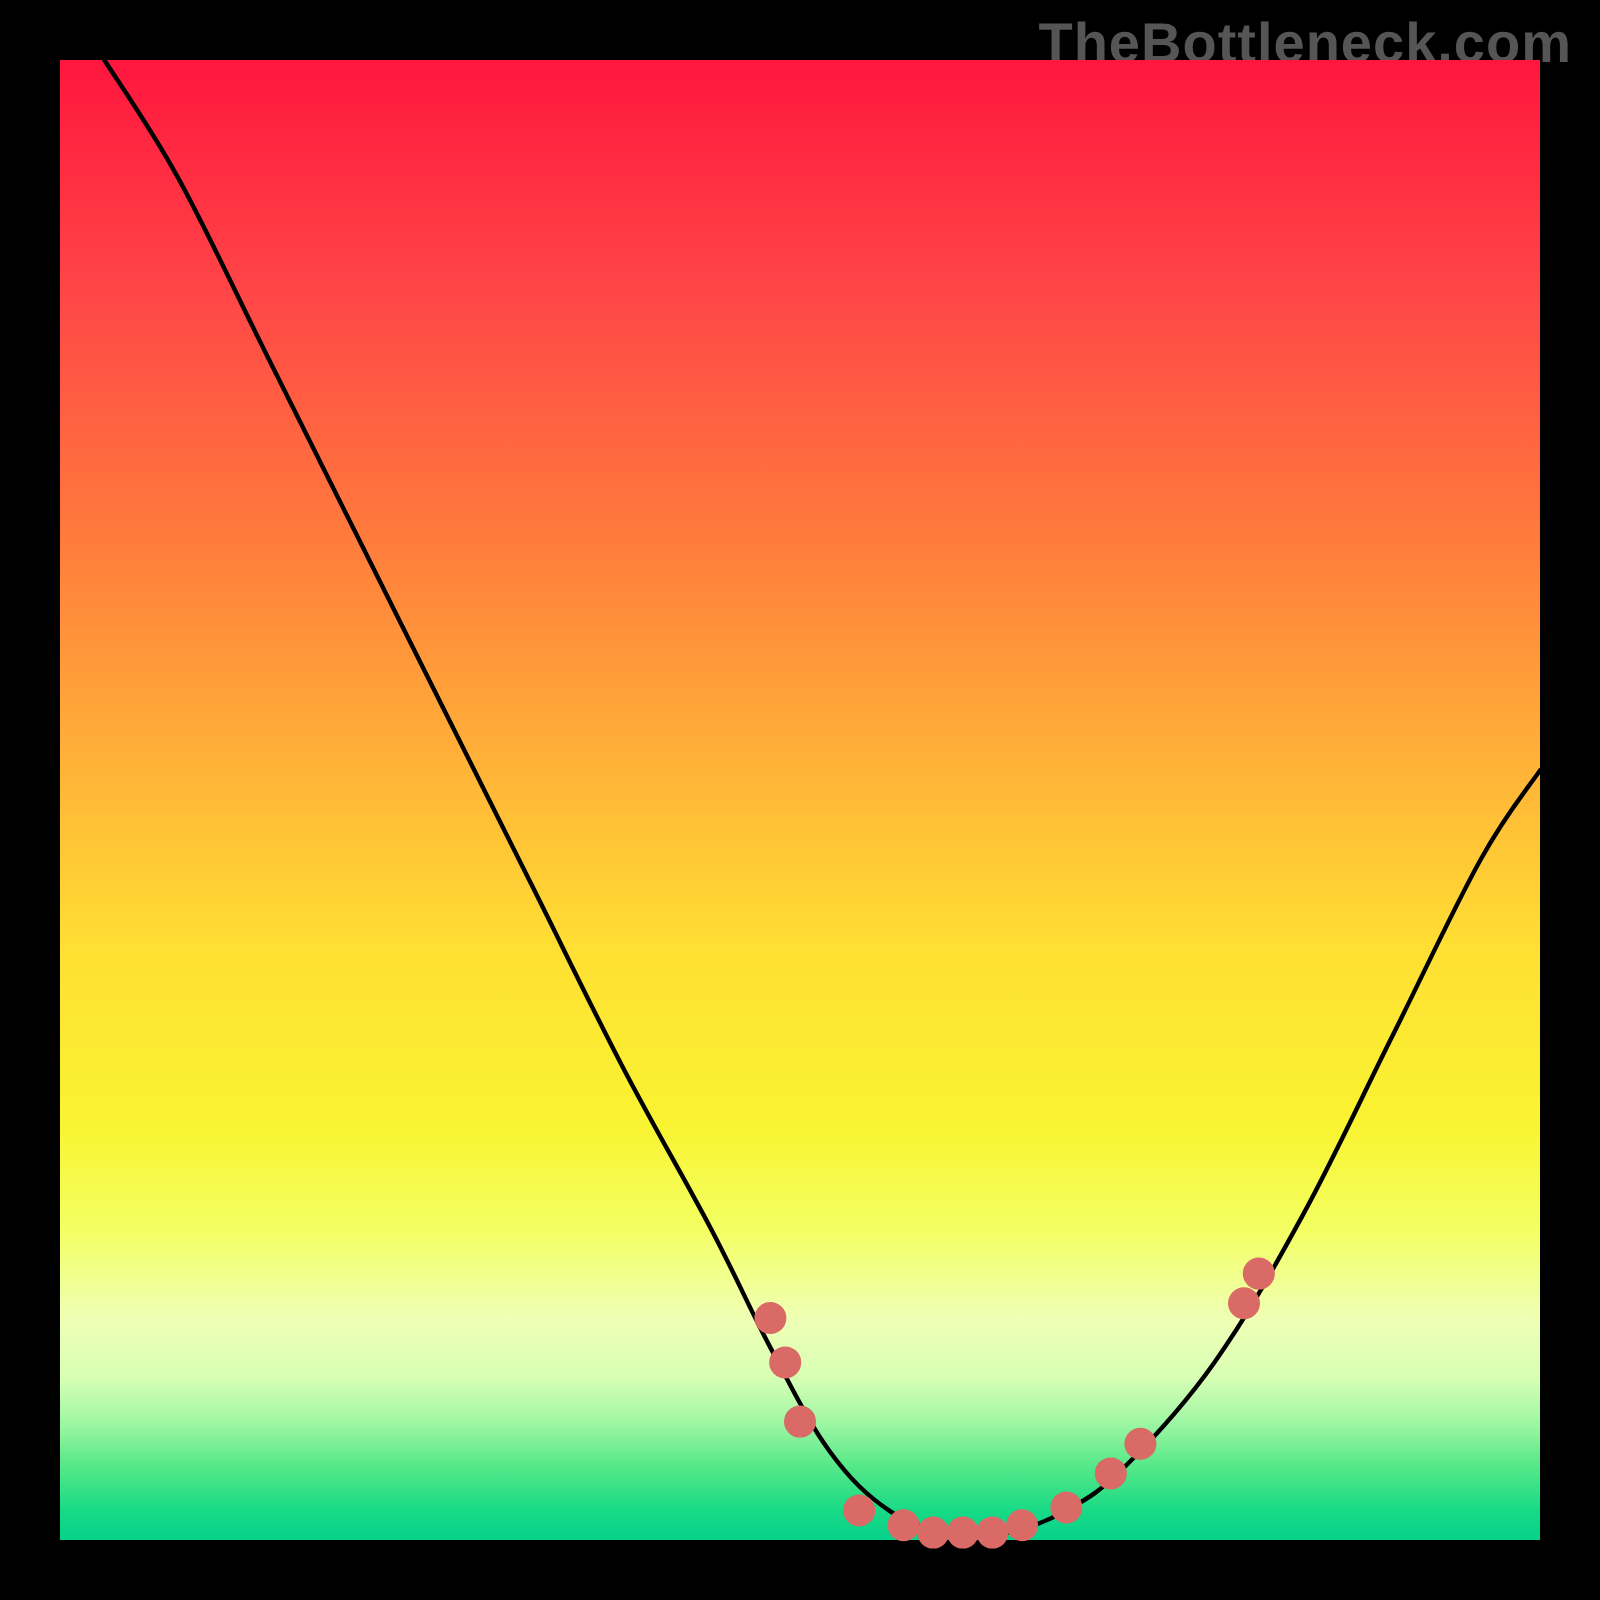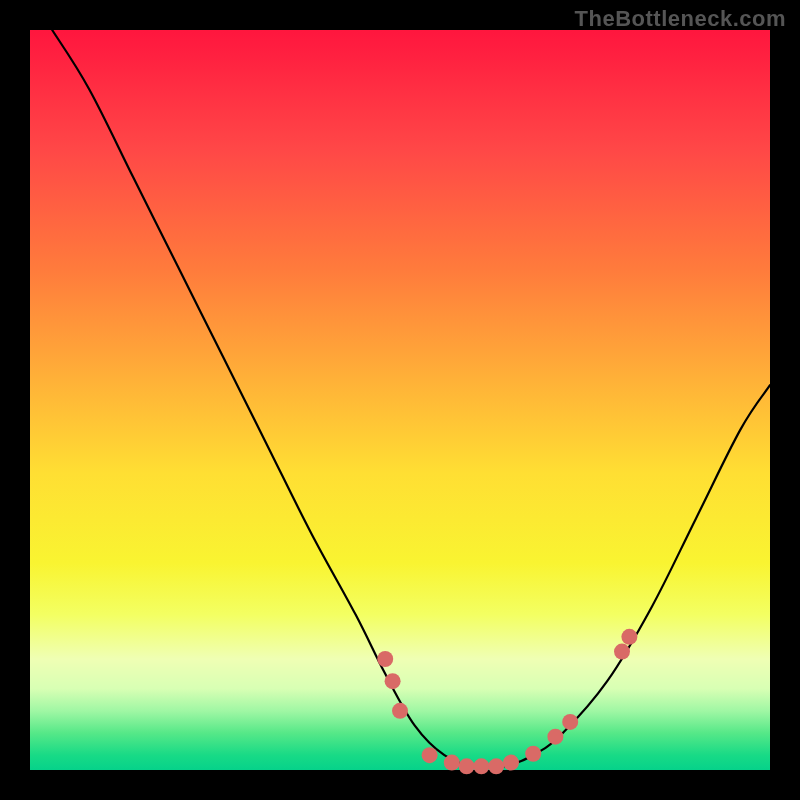--- a/index.html
+++ b/index.html
@@ -8,21 +8,21 @@
     position: relative;
     width: 800px;
     height: 800px;
     background: #000;
   }
   .watermark {
     position: absolute;
     top: 6px;
     right: 14px;
     font-family: Arial, Helvetica, sans-serif;
-    font-size: 22px;
+    font-size: 28px;
     font-weight: 600;
     color: #555;
     letter-spacing: 0.5px;
   }
   .plot {
     position: absolute;
     left: 30px;
     top: 30px;
     width: 740px;
     height: 740px;

